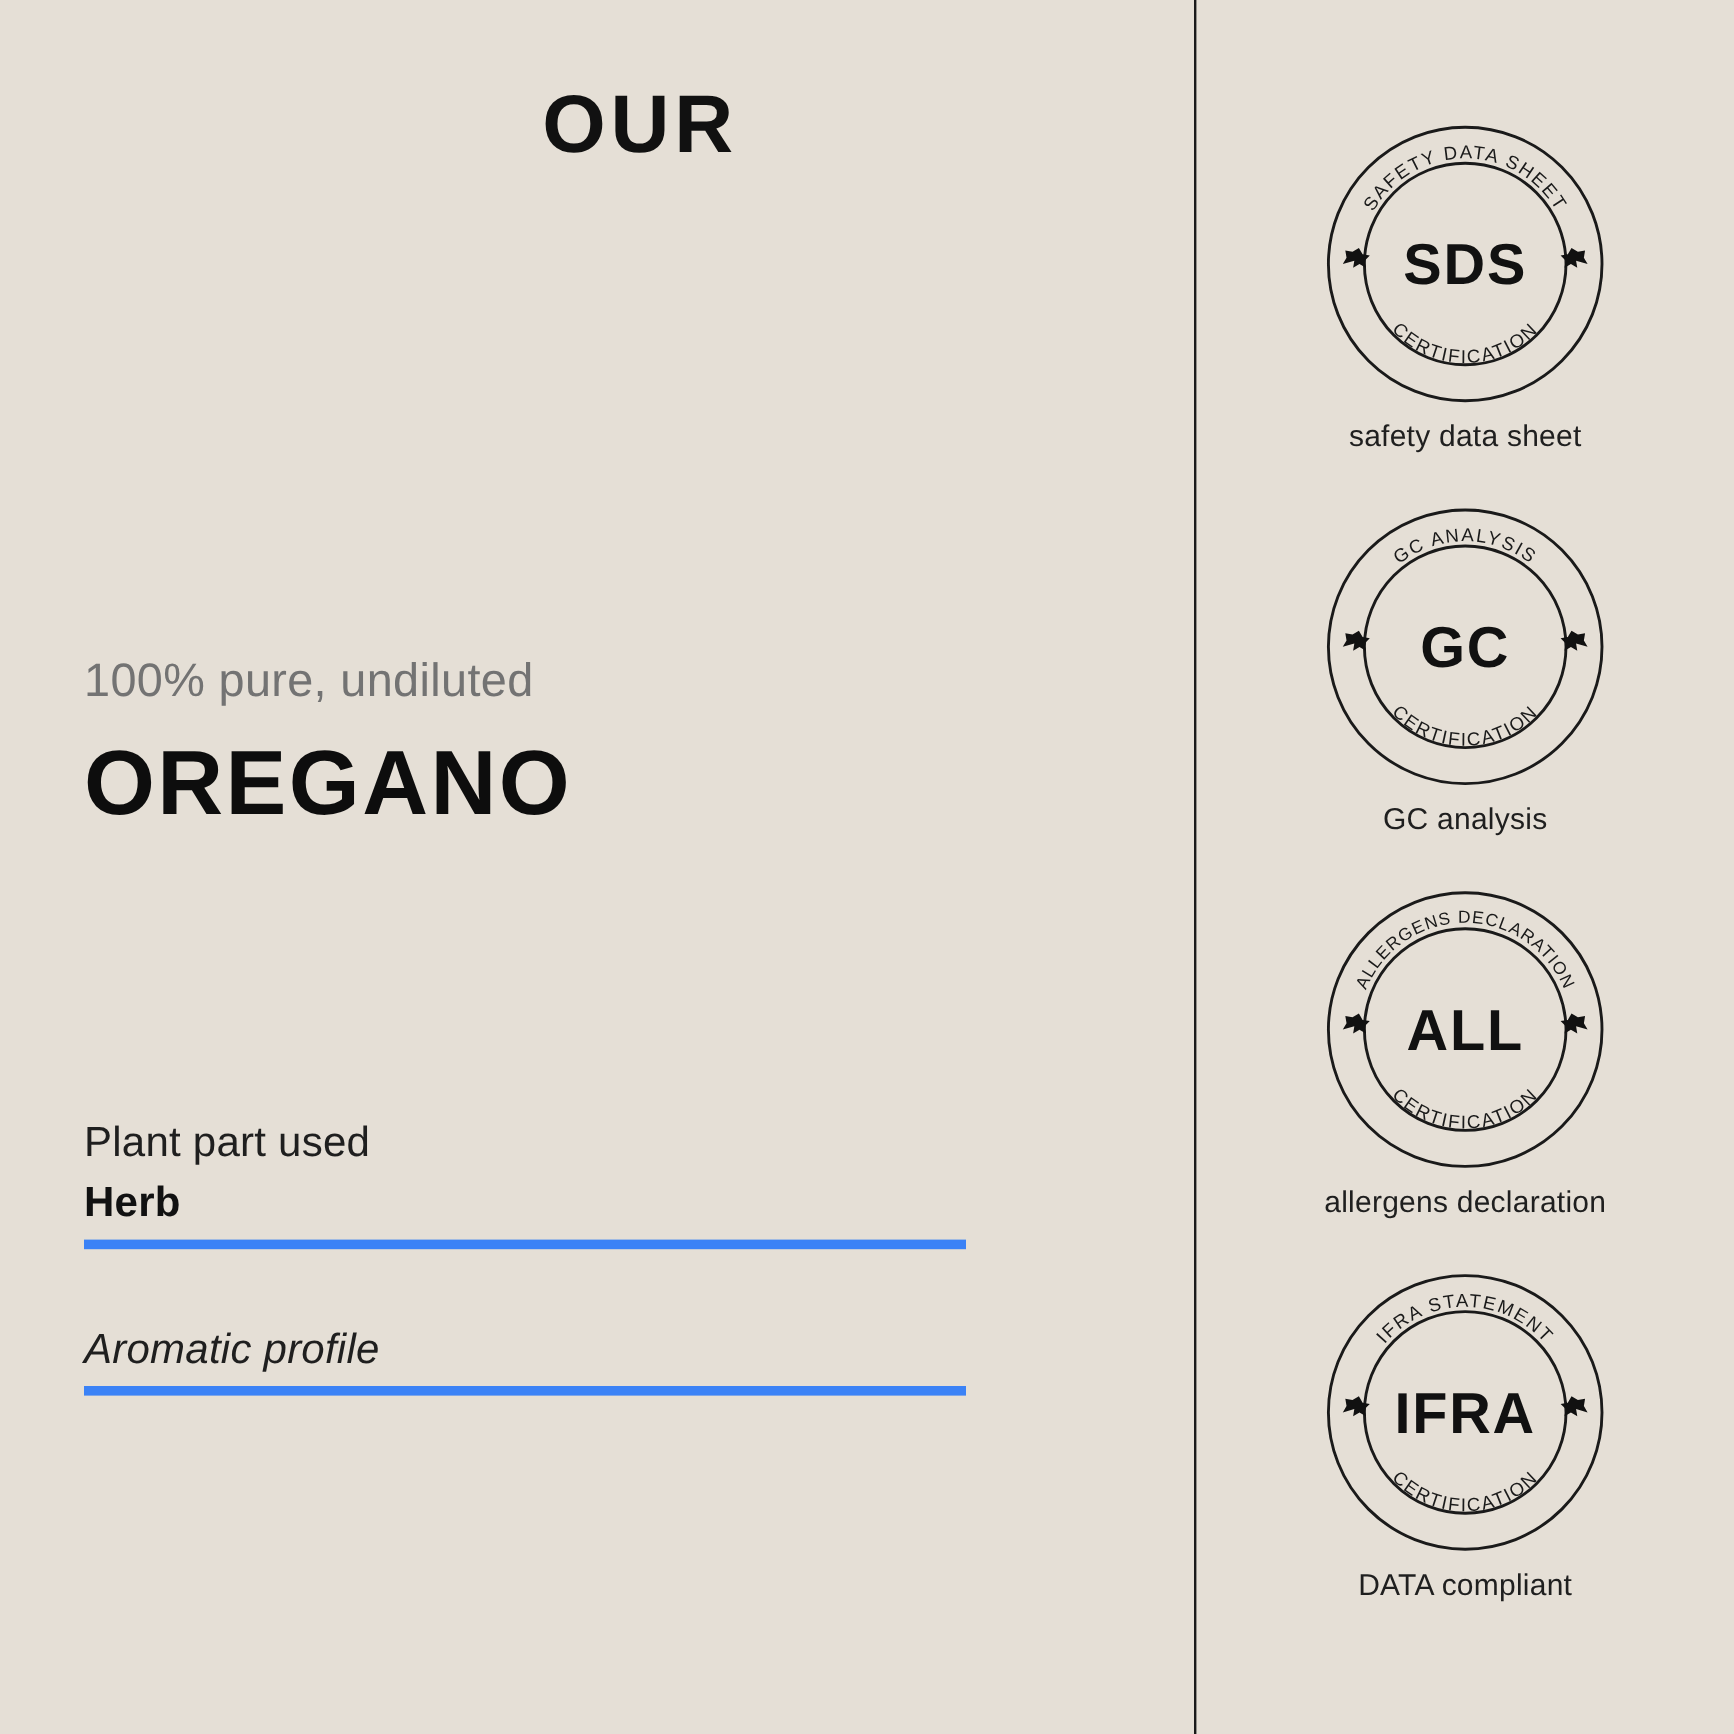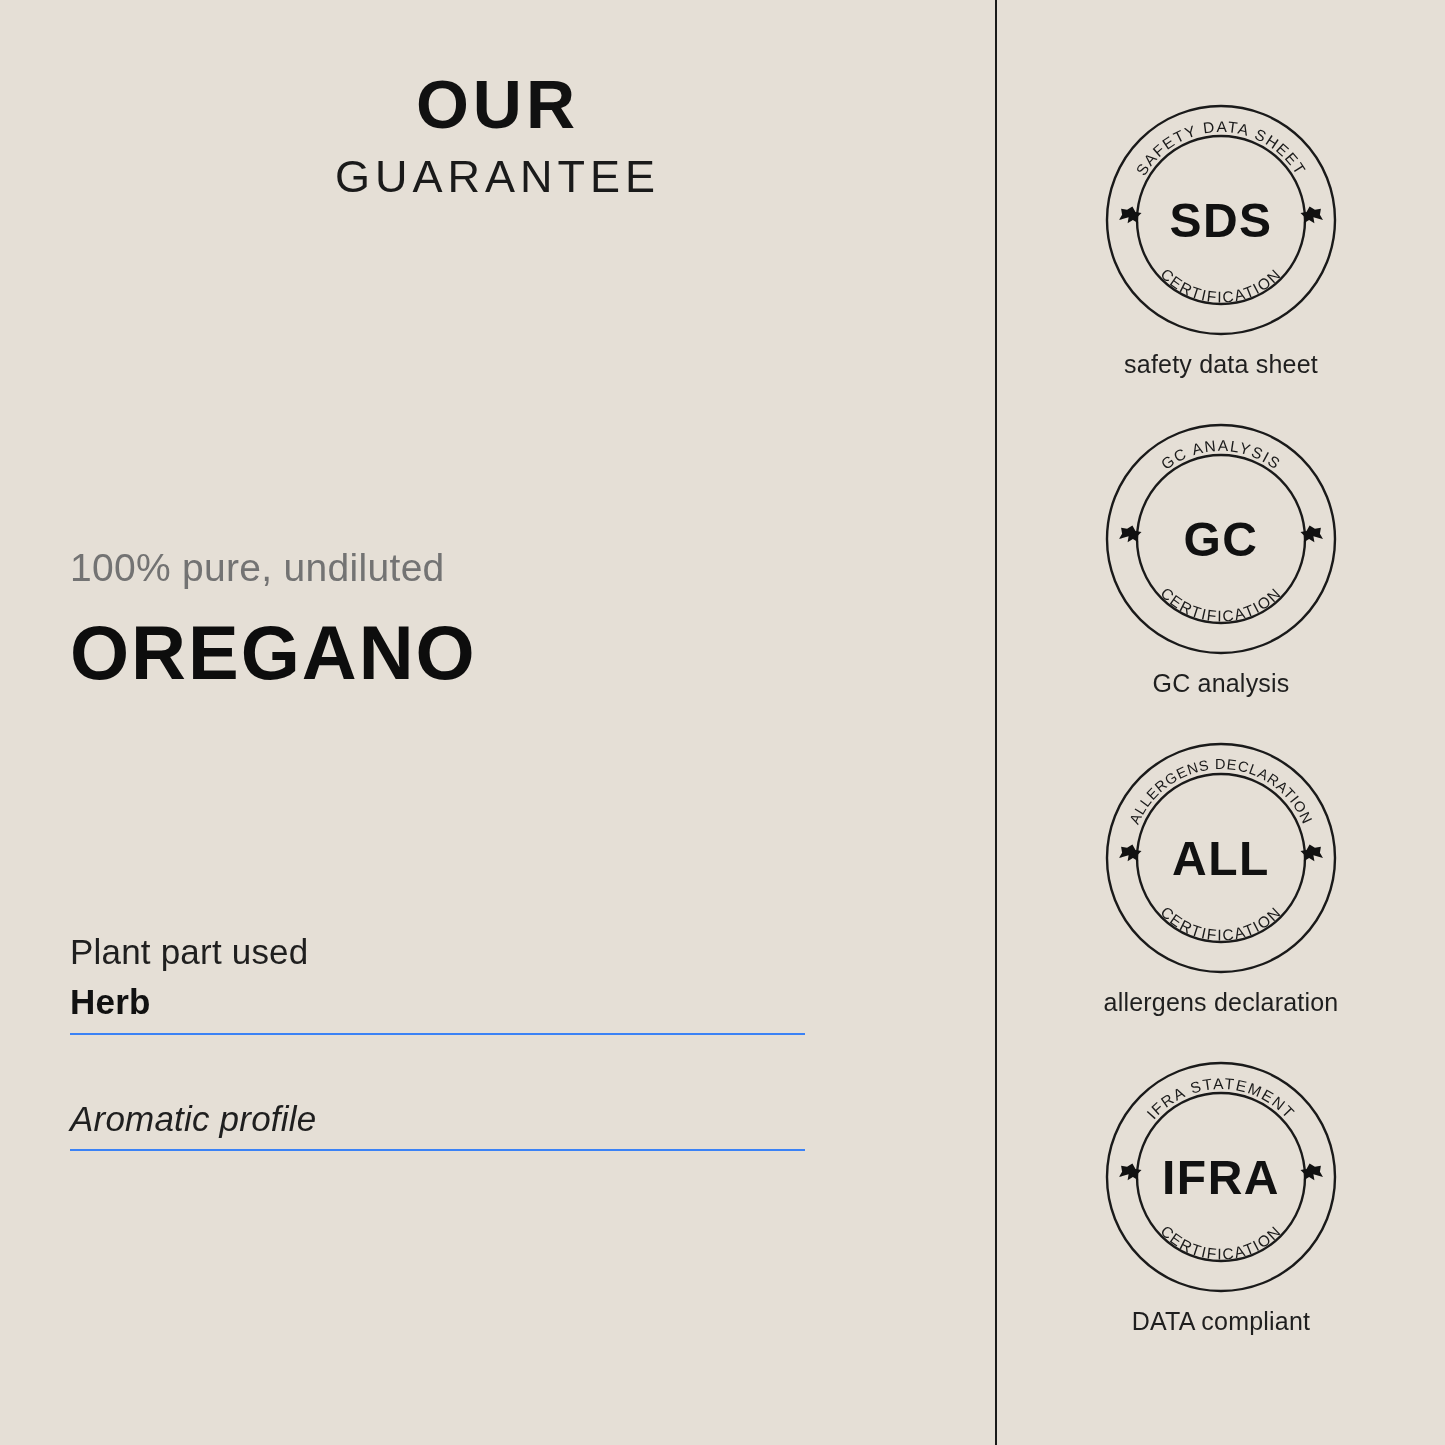--- a/index.html
+++ b/index.html
@@ -40,20 +40,21 @@
     width: 995px;
     height: 1445px;
   }
 
   .heading-block {
     position: absolute;
     top: 70px;
     left: 0;
     width: 995px;
     text-align: center;
+    padding-left: 36px;
   }
   .heading-our {
     font-size: 68px;
     font-weight: 700;
     letter-spacing: 4px;
     line-height: 1.0;
     color: #111111;
   }
   .heading-guarantee {
     font-size: 45px;
@@ -96,21 +97,21 @@
 
   
   .attr-list {
     position: absolute;
     top: 930px;
     left: 70px;
     width: 735px;
   }
   .attr-row {
     position: relative;
-    border-bottom: 2px solid #3b82f6;
+    border-bottom: 8px solid #3b82f6;
     padding-bottom: 9px;
   }
   .attr-row + .attr-row {
     margin-top: 62px;
     font-style: italic;
   }
   .attr-label {
     font-size: 35px;
     font-weight: 400;
     letter-spacing: 0.2px;
@@ -190,21 +191,20 @@
 </style>
 </head>
 <body>
 
 <div class="page">
 
   <div class="left-col">
 
     <div class="heading-block">
       <div class="heading-our">OUR</div>
-      <div class="heading-guarantee">GUARANTEE</div>
     </div>
 
     <div class="product-block">
       <div class="product-purity">100% pure, undiluted</div>
       <div class="product-name">OREGANO</div>
     </div>
 
     <div class="attr-list">
       <div class="attr-row">
         <div class="attr-label">Plant part used</div>

